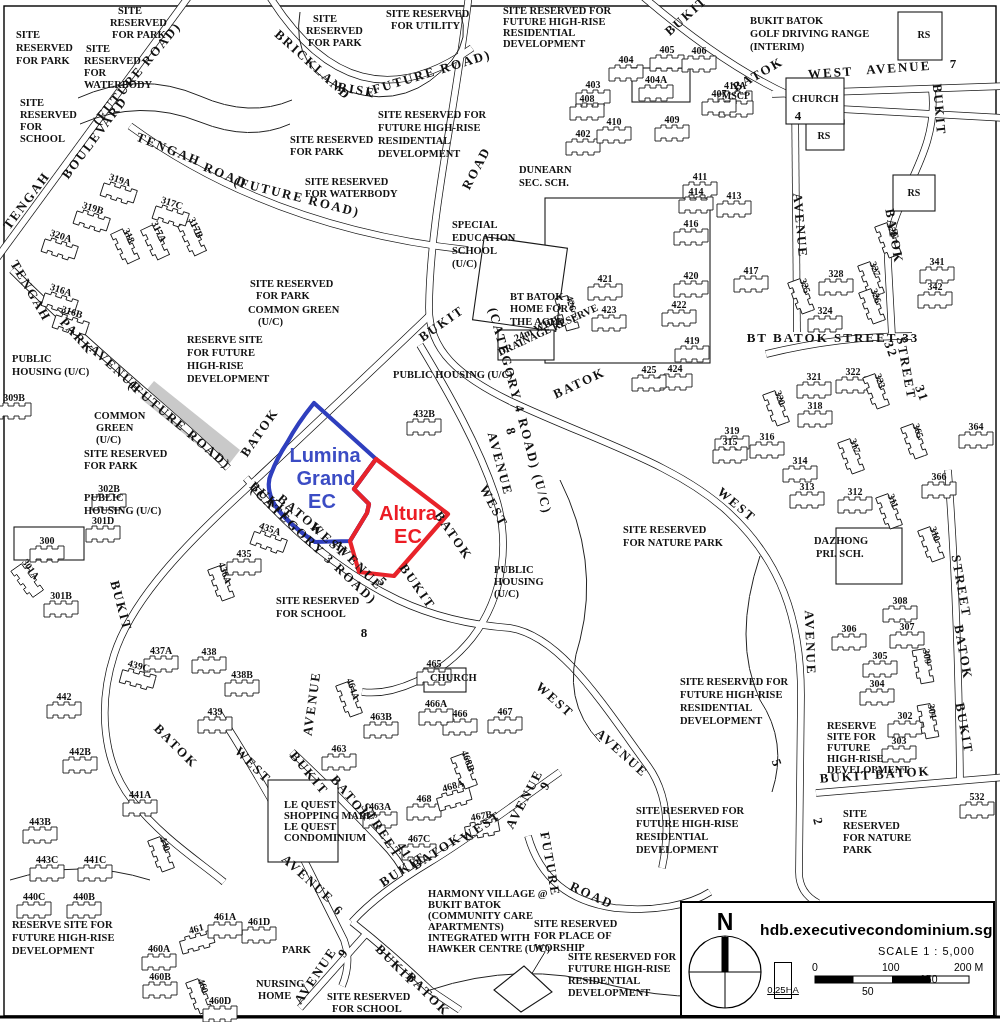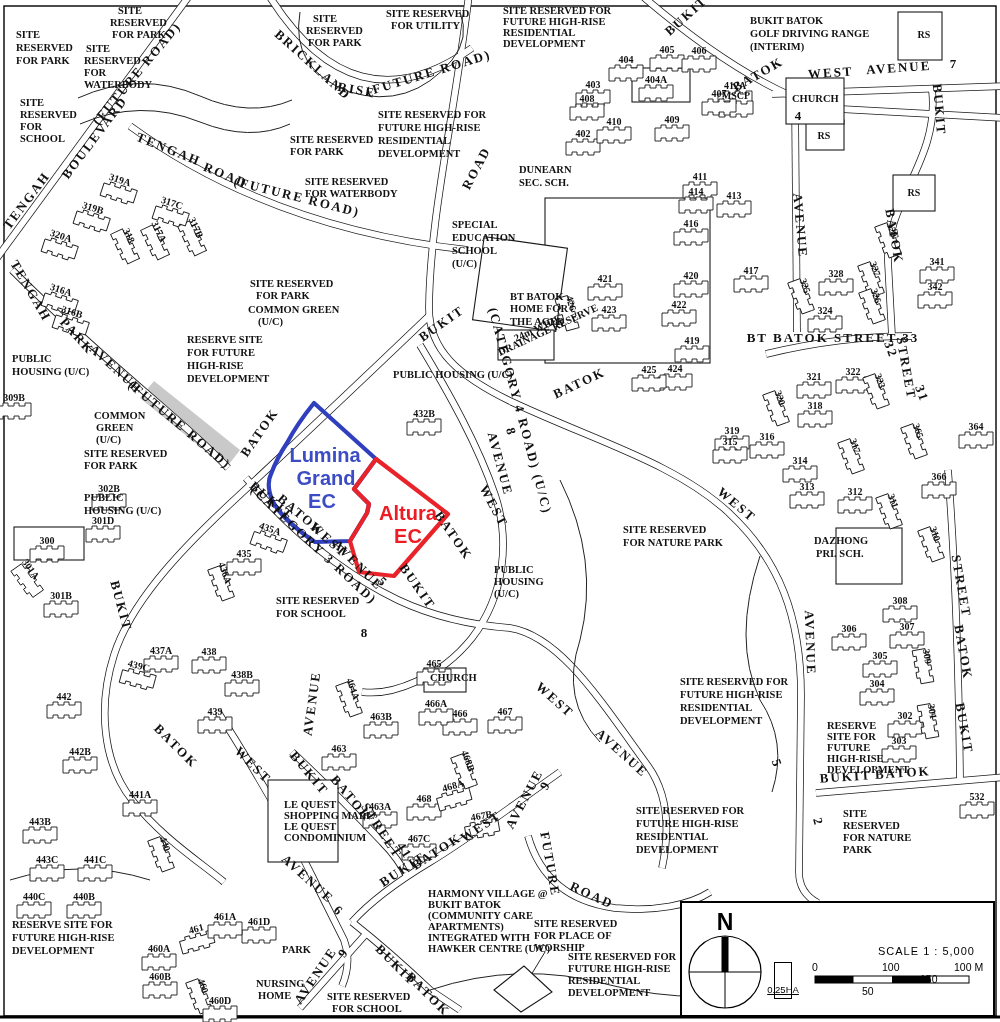--- a/index.html
+++ b/index.html
@@ -555,21 +555,22 @@
     <svg width="311" height="112" viewBox="0 0 311 112">
       <circle cx="43" cy="69" r="36" fill="none" stroke="#000" stroke-width="1.2"></circle>
       <line x1="7" y1="69" x2="79" y2="69" stroke="#000" stroke-width="1"></line>
       <line x1="43" y1="33" x2="43" y2="105" stroke="#000" stroke-width="1"></line>
       <rect x="39.5" y="34" width="7" height="35" fill="#000"></rect>
       <rect x="133" y="73" width="154" height="7" fill="#fff" stroke="#000" stroke-width="1"></rect>
       <rect x="133" y="73" width="38.5" height="7" fill="#000"></rect>
       <rect x="210" y="73" width="38.5" height="7" fill="#000"></rect>
     </svg>
     <div class="lg-n">N</div>
+    <div class="lg-site">hdb.executivecondominium.sg</div>
     <div class="lg-scale">SCALE   1 : 5,000</div>
     <div class="lg-area">0.25HA</div>
     <div class="tick" style="left:130px;top:58px;">0</div>
     <div class="tick" style="left:200px;top:58px;">100</div>
-    <div class="tick" style="left:272px;top:58px;">100 M</div>
+    <div class="tick" style="left:272px;top:58px;">200 M</div>
     <div class="tick" style="left:180px;top:82px;">50</div>
     <div class="tick" style="left:238px;top:70px;">150</div>
   </div>
 </div>
 
 </body></html>

